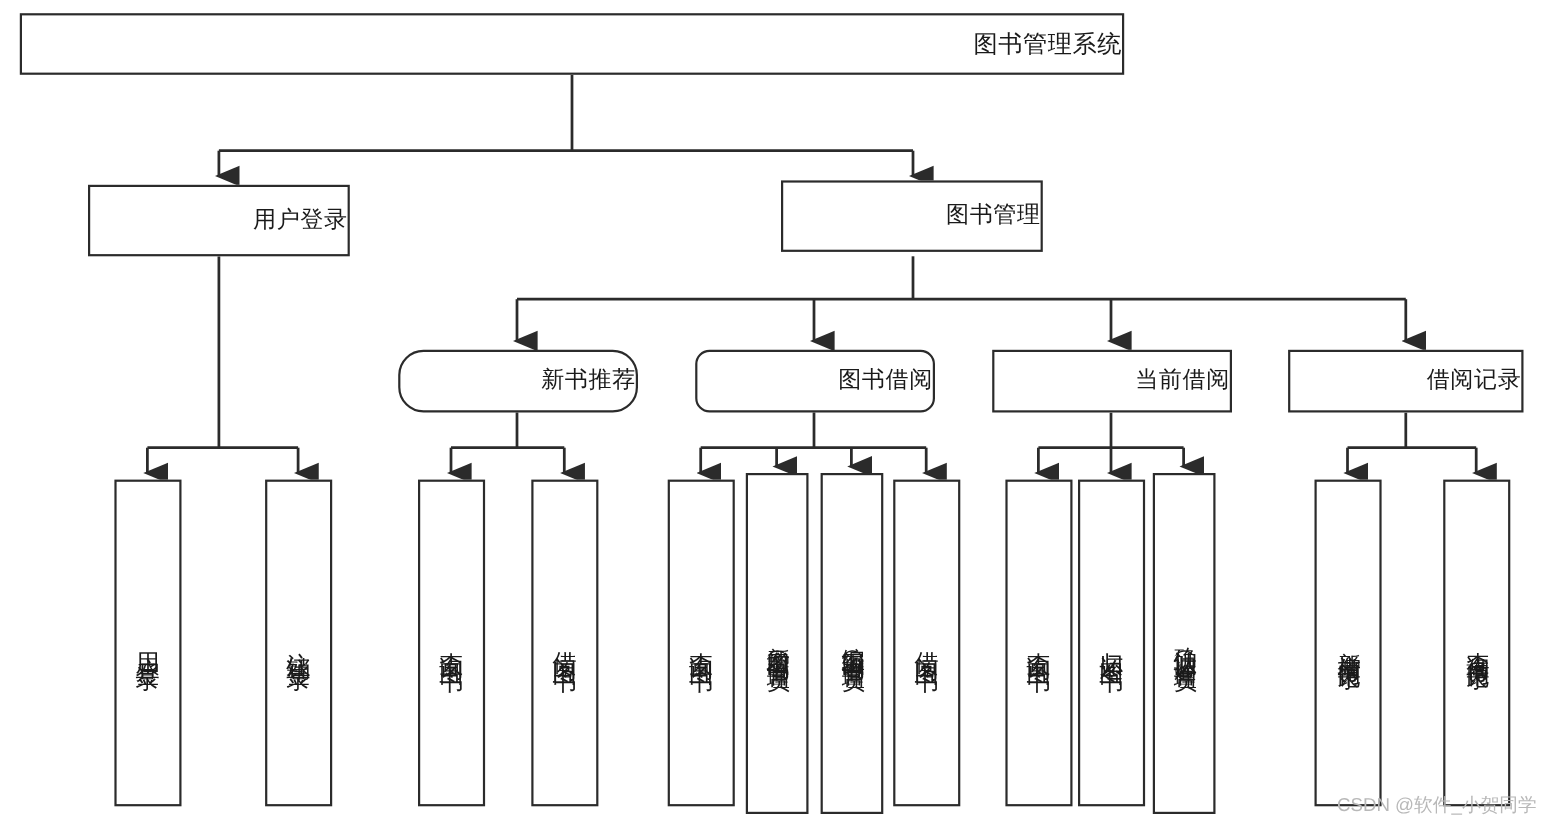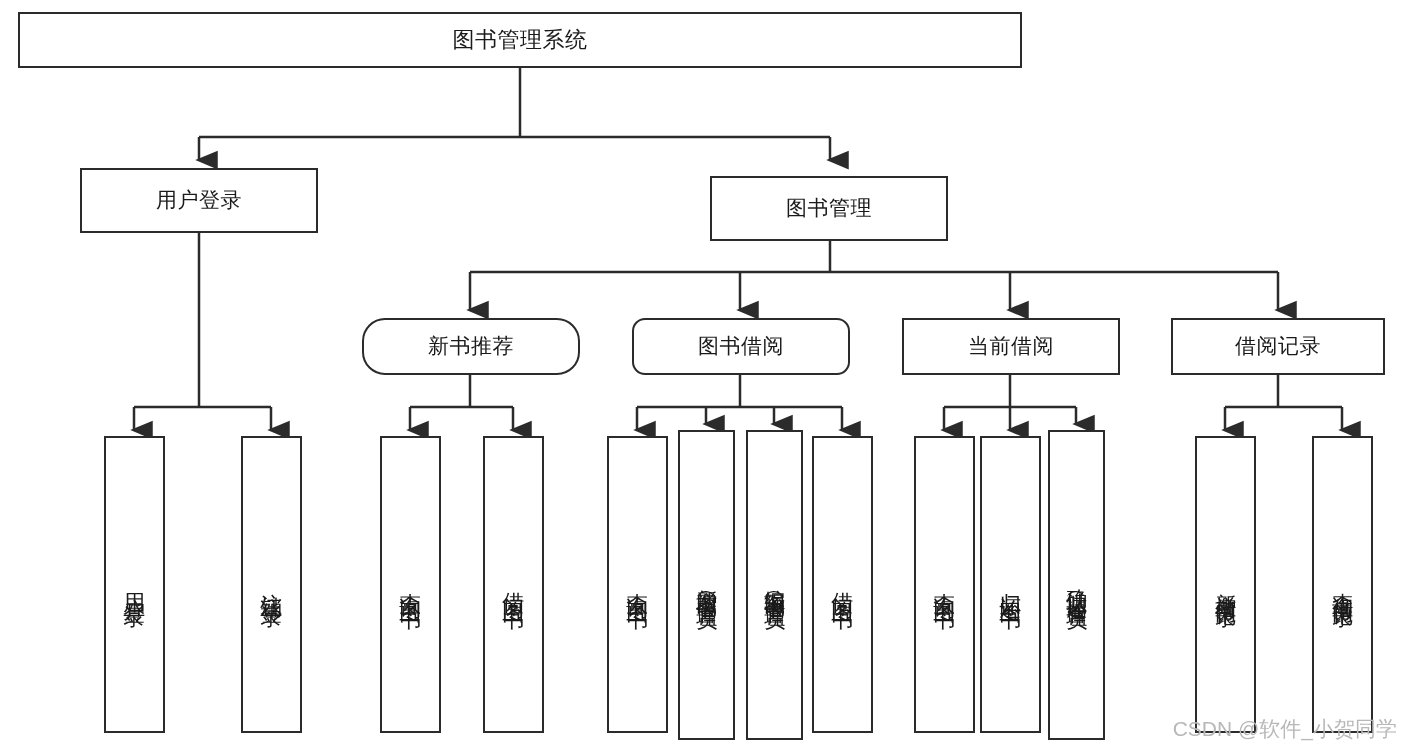--- a/index.html
+++ b/index.html
@@ -26,21 +26,21 @@
     height: 747px;
     pointer-events: none;
   }
   .node {
     position: absolute;
     box-sizing: border-box;
     border: 2.5px solid #2b2b2b;
     background: #ffffff;
     display: flex;
     align-items: center;
-    justify-content: center;
+    justify-content: flex-end;
     text-align: center;
     color: #1a1a1a;
     line-height: 1.25;
   }
   .node.h {
     font-size: 21px;
     letter-spacing: 0.5px;
   }
   .node.root {
     font-size: 22px;
@@ -59,21 +59,21 @@
     font-size: 21px;
     letter-spacing: 3px;
   }
   .label {
     display: block;
   }
   .watermark {
     position: absolute;
     right: 8px;
     bottom: 4px;
-    font-size: 21px;
+    font-size: 17px;
     color: #b8b8b8;
     white-space: nowrap;
     user-select: none;
   }
 </style>
 </head>
 <body>
 
 <div id="canvas">
 
@@ -128,21 +128,21 @@
     </g>
   </svg>
 
   <div class="node h root" style="left:18px; top:12px; width:1004px; height:56px;">
     <span class="label">图书管理系统</span>
   </div>
 
   <div class="node h" style="left:80px; top:168px; width:238px; height:65px;">
     <span class="label">用户登录</span>
   </div>
-  <div class="node h" style="left:710px; top:176px; width:238px; height:65px;">
+  <div class="node h" style="left:710px; top:164px; width:238px; height:65px;">
     <span class="label">图书管理</span>
   </div>
 
   <div class="node h" style="left:362px; top:318px; width:218px; height:57px;border-radius:23px;">
     <span class="label">新书推荐</span>
   </div>
   <div class="node h" style="left:632px; top:318px; width:218px; height:57px;border-radius:13px;">
     <span class="label">图书借阅</span>
   </div>
   <div class="node h" style="left:902px; top:318px; width:218px; height:57px;">

